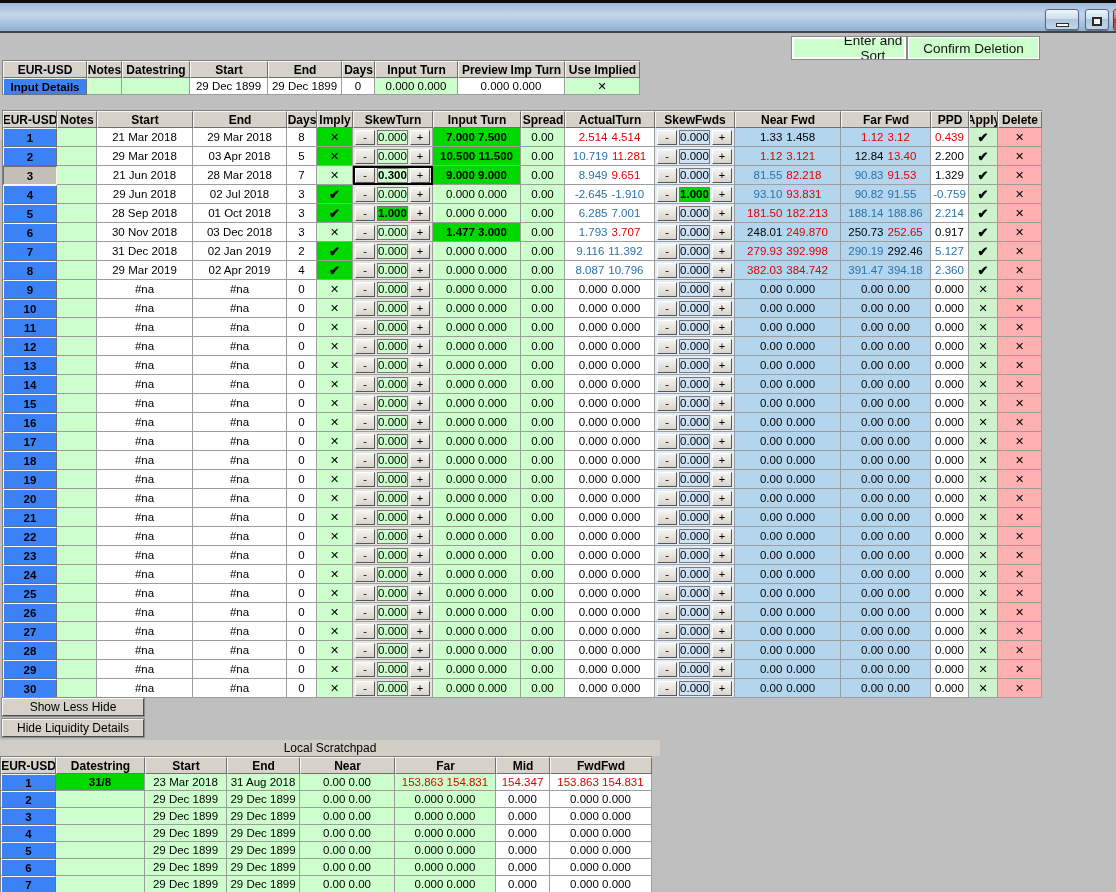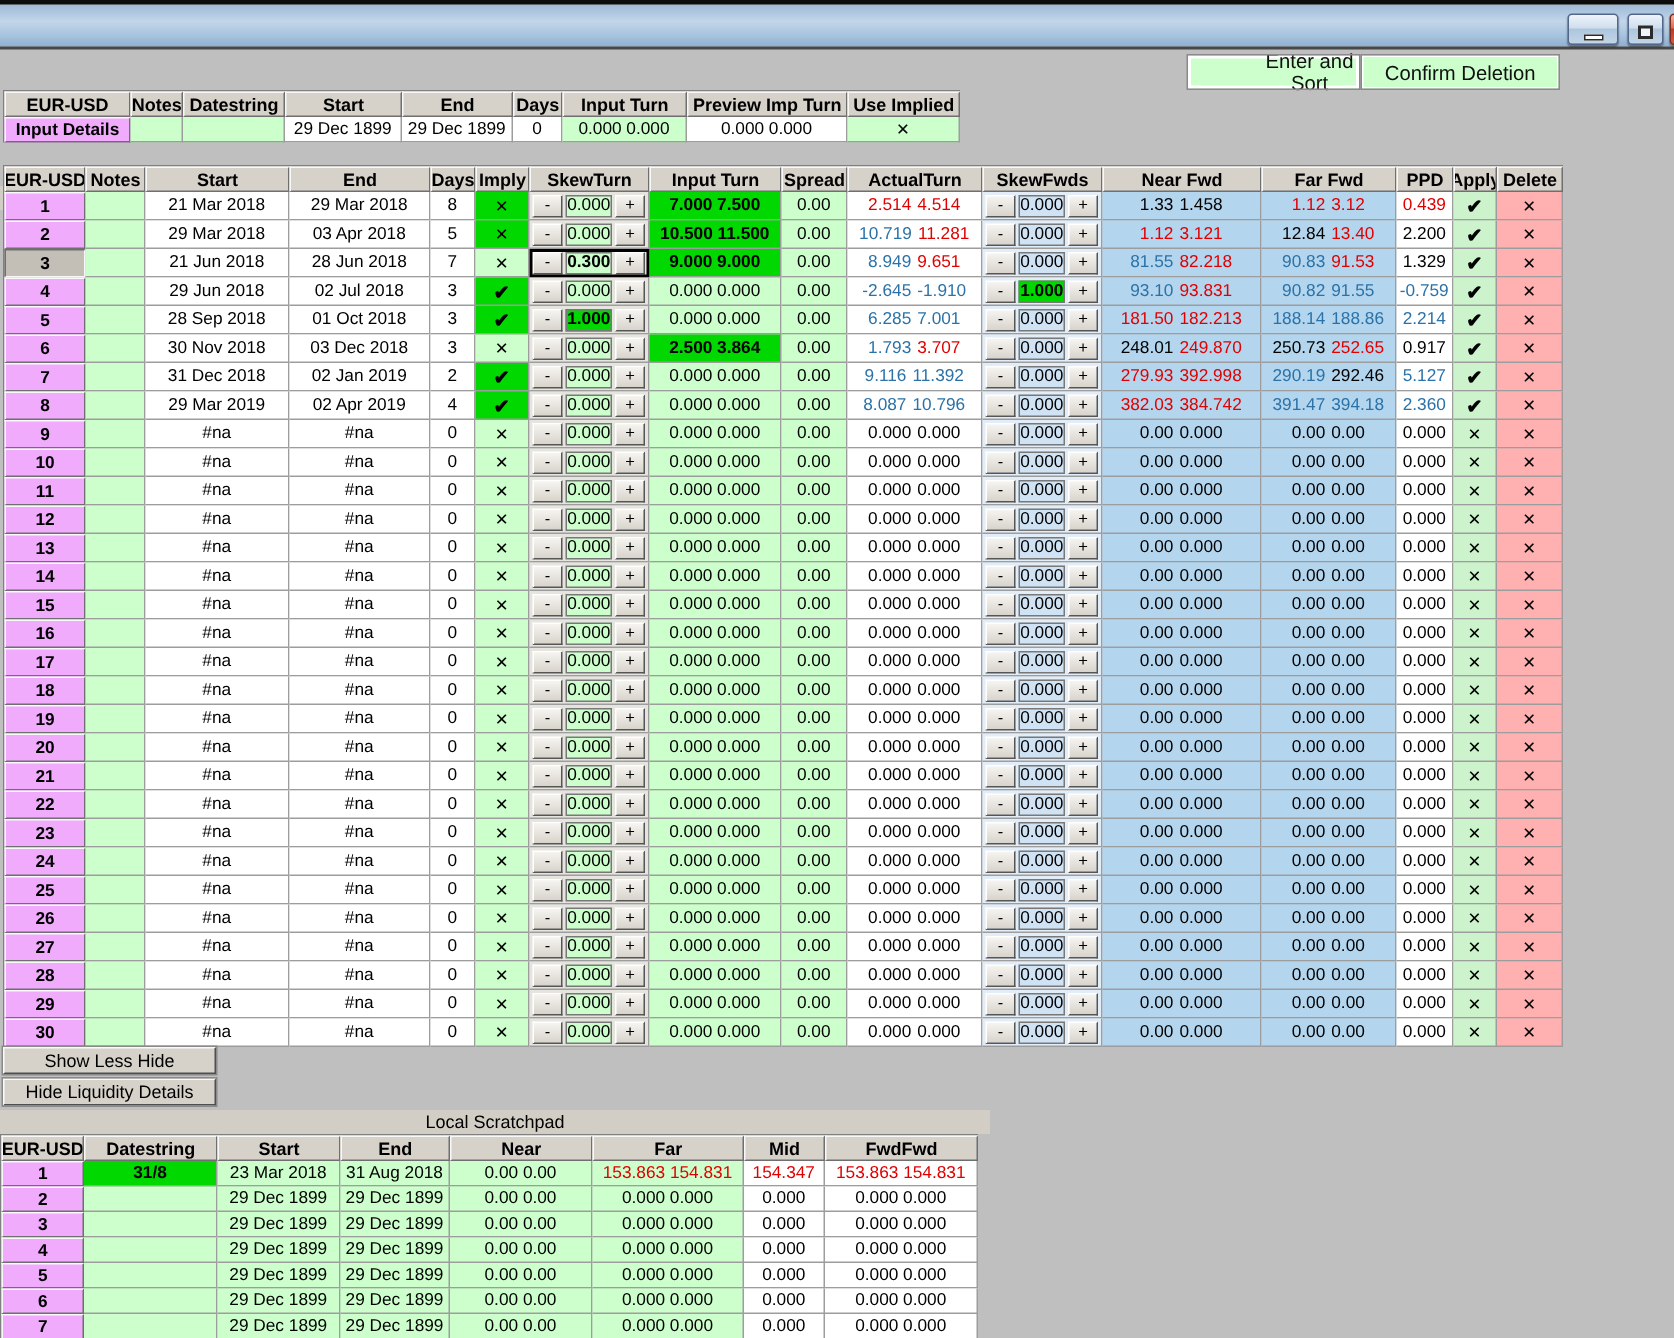--- a/index.html
+++ b/index.html
@@ -45,21 +45,21 @@
     border:1px solid; border-color:#f8f8f8 #6f6f6f #6f6f6f #f8f8f8;
     display:flex; align-items:center; justify-content:center;
     overflow:hidden; white-space:nowrap;
   }
   .cell{
     display:flex; align-items:center; justify-content:center; gap:4px;
     border-right:1px solid #9d9d9d; border-bottom:1px solid #9d9d9d;
     overflow:hidden; white-space:nowrap; background:#fff;
   }
   .num{
-    background:#f0abfc; font-weight:bold;
+    background:#3b82f6; font-weight:bold;
     border:1px solid; border-color:#f8f8f8 #6f6f6f #6f6f6f #f8f8f8;
   }
   .sel-true{ background:#c3bfb7; border-color:#6f6f6f #f8f8f8 #f8f8f8 #6f6f6f; }
   .pale, .bg-pale{ background:#ccffcc; }
   .bg-bright{ background:#00d800; }
   .bg-blue{ background:#cfe3f5; }
   .lblue{ background:#b3d5ed; }
   .pink{ background:#ffb0b0; }
   .apple{ background:#ccf3cc; }
   .white{ background:#fff; }
@@ -250,21 +250,21 @@
       <span class="c-red">13.40</span>
     </div>
     <div class="cell white c-black">2.200</div>
     <div class="cell apple st-check">✔</div>
     <div class="cell pink st-x">✕</div>
   </div>
       <div class="grid main-cols mrow">
     <div class="cell num sel-true">3</div>
     <div class="cell pale"></div>
     <div class="cell white">21 Jun 2018</div>
-    <div class="cell white">28 Jun 2018</div>
+    <div class="cell white">28 Mar 2018</div>
     <div class="cell white">7</div>
     <div class="cell bg-pale st-x">✕</div>
     <div class="cell spin f-true">
       <button class="sbtn">-</button>
       <span class="sval bg-pale b-true">0.300</span>
       <button class="sbtn">+</button>
     </div>
     <div class="cell bg-bright b-true">9.000 9.000</div>
     <div class="cell pale">0.00</div>
     <div class="cell white">
@@ -363,21 +363,21 @@
     <div class="cell pale"></div>
     <div class="cell white">30 Nov 2018</div>
     <div class="cell white">03 Dec 2018</div>
     <div class="cell white">3</div>
     <div class="cell bg-pale st-x">✕</div>
     <div class="cell spin">
       <button class="sbtn">-</button>
       <span class="sval bg-pale">0.000</span>
       <button class="sbtn">+</button>
     </div>
-    <div class="cell bg-bright b-true">2.500 3.864</div>
+    <div class="cell bg-bright b-true">1.477 3.000</div>
     <div class="cell pale">0.00</div>
     <div class="cell white">
       <span class="c-blue">1.793</span>
       <span class="c-red">3.707</span>
     </div>
     <div class="cell spin spinF">
       <button class="sbtn">-</button>
       <span class="sval bg-blue">0.000</span>
       <button class="sbtn">+</button>
     </div>

